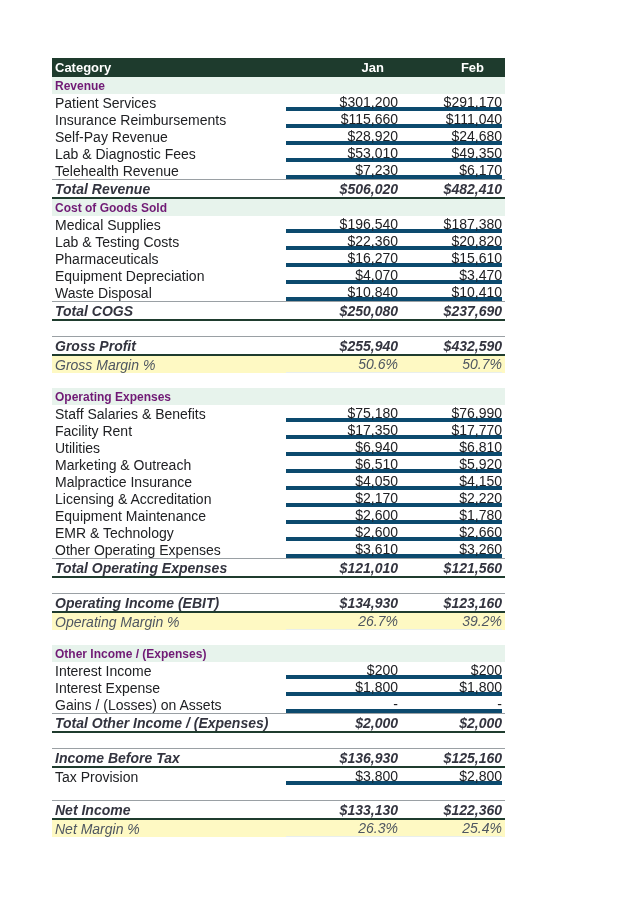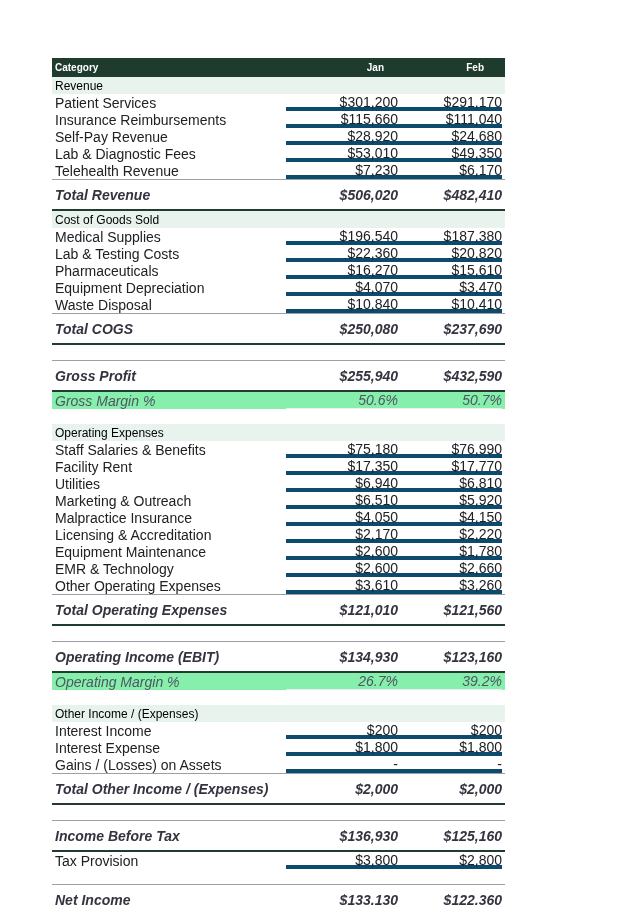--- a/index.html
+++ b/index.html
@@ -24,53 +24,53 @@
   }
   .cell-label { flex: 1 1 auto; padding-left: 3px; overflow: hidden; }
   .cell-jan  { width: 112px; text-align: right; }
   .cell-feb  { width: 104px; text-align: right; }
 
   
   .row-header {
     background: #1e3b2d;
     color: #ffffff;
     font-weight: bold;
-    font-size: 10px;
+    font-size: 13px;
     height: 19px;
   }
   .row-header .cell-jan, .row-header .cell-feb { }
   .row-header .cell-jan { padding-right: 14px; }
   .row-header .cell-feb { padding-right: 18px; }
 
   
   .row-section {
     background: #e7f3ec;
-    color: #000000;
-    font-weight: normal;
+    color: #701a75;
+    font-weight: bold;
     font-size: 12px;
   }
 
   
   .row-data .cell-jan, .row-data .cell-feb { border-bottom: 4px solid #0c4a6e; height: 100%; line-height: 16px; }
 
   
   .row-total {
     font-weight: bold;
     font-style: italic;
     color: #33343f;
     border-top: 1px solid #9aa0a4;
     border-bottom: 2px solid #1f3c2e;
-    height: 32px;
+    height: 20px;
   }
 
   
   .row-margin {
     font-style: italic;
     color: #4e5661;
-    background: #86efac;
+    background: #fef9c3;
     align-items: center;
   }
   .row-margin .cell-jan, .row-margin .cell-feb { border-bottom: 1px solid #e9efec; height: 100%; line-height: 16px; }
 
   .block { margin-top: 15px; }
   .block:first-child { margin-top: 0; }
 </style>
 </head>
 <body>
 

